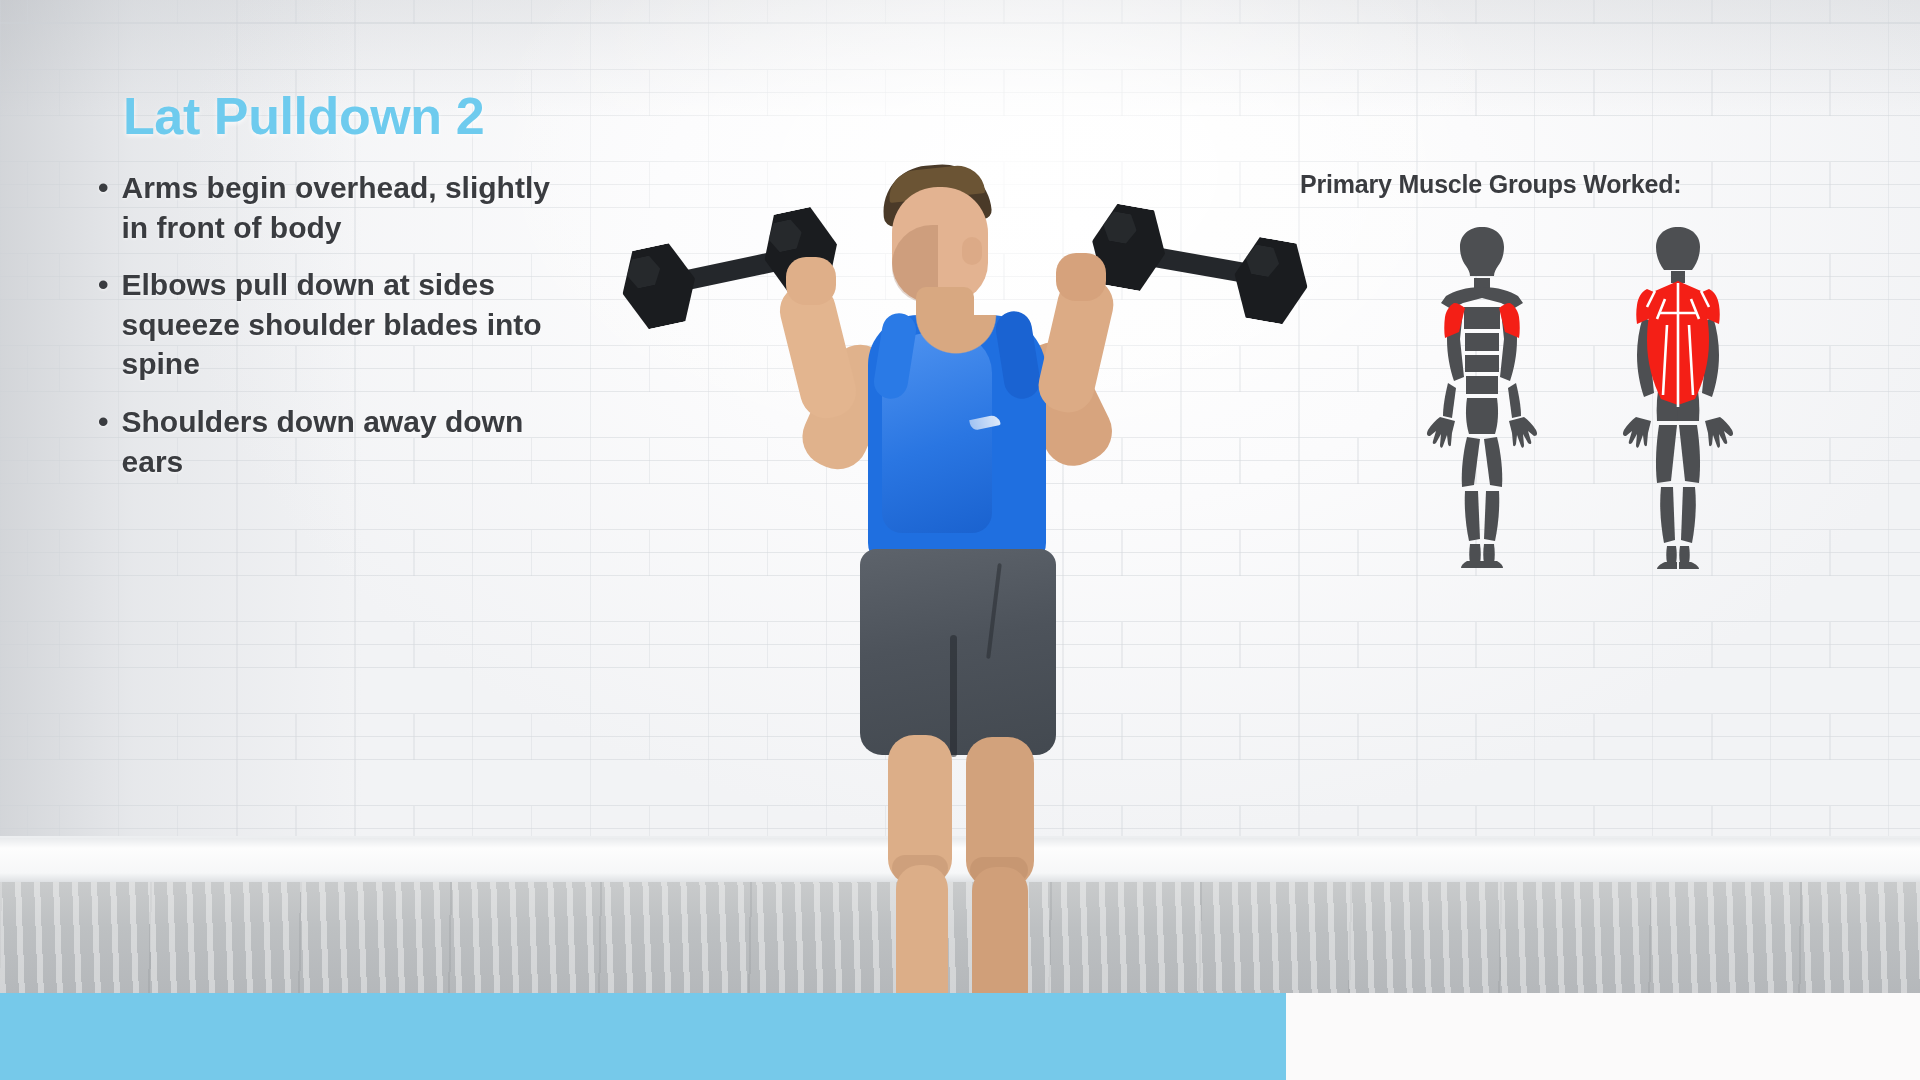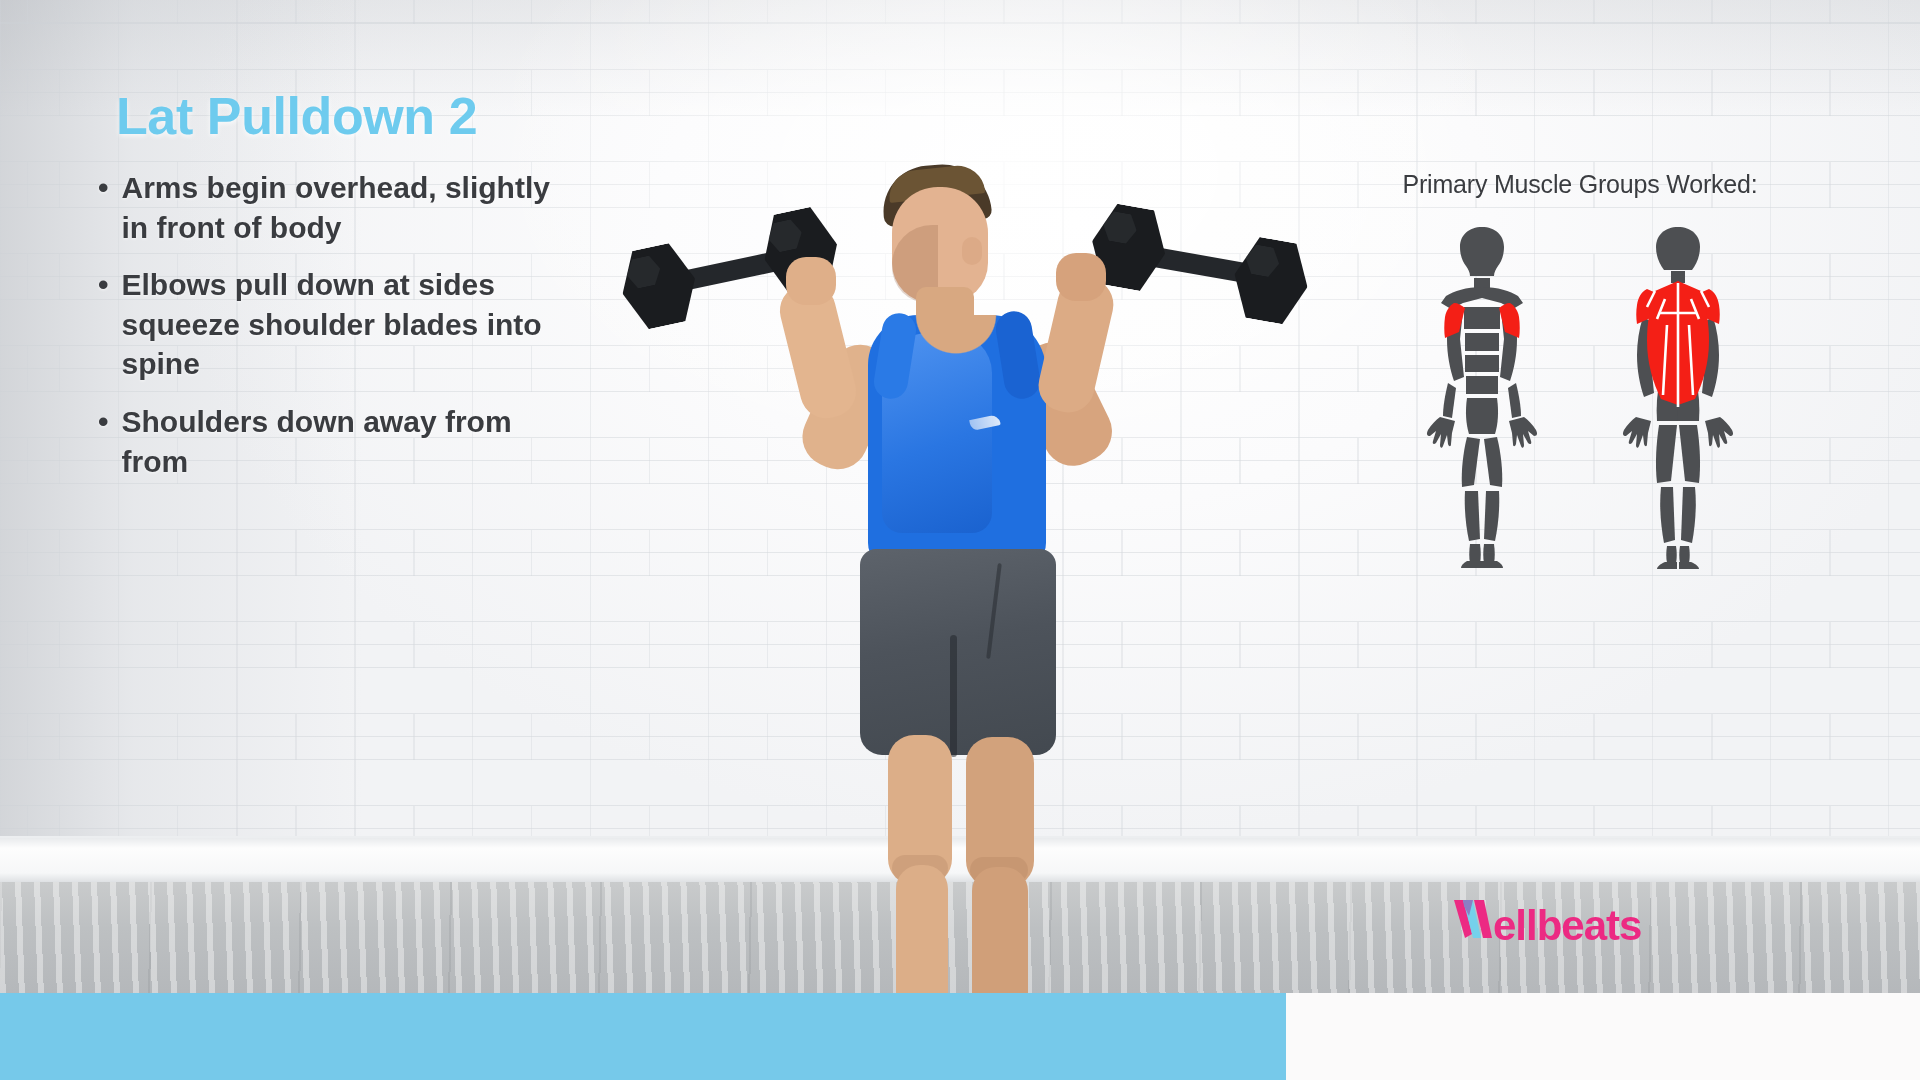--- a/index.html
+++ b/index.html
@@ -111,42 +111,42 @@
   .hex { position:absolute; background:#1a1c1f;
          clip-path:polygon(25% 0%,75% 0%,100% 50%,75% 100%,25% 100%,0% 50%); }
   .hex.lite { background:#32353a; }
   .bar { position:absolute; background:#24272b; border-radius:3px; }
 
   .db-l { position:absolute; left:0px; top:60px; width:220px; height:90px; transform:rotate(-12deg); }
   .db-r { position:absolute; left:470px; top:52px; width:220px; height:92px; transform:rotate(10deg); }
 
   
   .title {
-    position:absolute; left:116px; top:86px;
+    position:absolute; left:123px; top:86px;
     font-size:52px; font-weight:700; color:#6ecbee; letter-spacing:-.4px;
     text-shadow:0 2px 5px rgba(255,255,255,.75);
   }
   .bullets { position:absolute; left:98px; top:168px; width:470px; }
   .bullet {
     display:flex; gap:13px; margin-bottom:18px;
     font-size:30px; font-weight:700; color:#3a3c40; line-height:1.32;
     text-shadow:0 1px 3px rgba(255,255,255,.7);
   }
   .bullet .dot { flex:0 0 auto; font-size:30px; line-height:1.32; }
 
   .rep-count {
     position:absolute; left:78px; top:858px;
     font-size:104px; font-weight:300; color:#ef2f85; line-height:1;
     letter-spacing:1px;
   }
 
   
   .muscle-panel { position:absolute; left:1300px; top:170px; width:560px; }
   .muscle-title {
-    text-align:center; font-size:25px; font-weight:400; color:#3a3c40; letter-spacing:-.2px;
+    font-size:25px; font-weight:700; color:#3a3c40; letter-spacing:-.2px;
     text-shadow:0 1px 3px rgba(255,255,255,.7);
   }
   .figures { display:flex; justify-content:center; gap:46px; margin-top:22px; }
 
   
   .logo {
     position:absolute; left:1452px; top:898px;
     font-size:42px; font-weight:700; color:#ec2a83; letter-spacing:-1px;
     display:flex; align-items:baseline;
   }
@@ -232,21 +232,21 @@
     <div class="bullet">
       <span class="dot">•</span>
       <span>Arms begin overhead, slightly in front of body</span>
     </div>
     <div class="bullet">
       <span class="dot">•</span>
       <span>Elbows pull down at sides squeeze shoulder blades into spine</span>
     </div>
     <div class="bullet">
       <span class="dot">•</span>
-      <span>Shoulders down away from from</span>
+      <span>Shoulders down away down ears</span>
     </div>
   </div>
 
 
   <div class="muscle-panel">
     <div class="muscle-title">Primary Muscle Groups Worked:</div>
     <div class="figures">
 
       <svg width="150" height="350" viewBox="0 0 150 350">
         <g fill="#4d4f52">
@@ -308,29 +308,18 @@
           <path d="M62 78 54 98M88 78l8 20"></path>
           <path d="M64 104l-4 70M86 104l4 70"></path>
           <path d="M52 70 44 86M98 70l8 16"></path>
           <path d="M75 92H56M75 92h19"></path>
         </g>
       </svg>
 
     </div>
   </div>
 
-  <div class="logo">
-    <span class="w-mark">
-      <svg width="44" height="42" viewBox="0 0 44 42">
-        <polygon points="2,2 12,2 20,36 13,40" fill="#ec2a83"></polygon>
-        <polygon points="11,2 21,2 29,40 21,40" fill="#6fd2ef" opacity="0.92"></polygon>
-        <polygon points="11,2 21,2 17,18 12,8" fill="#8a7fc4"></polygon>
-        <polygon points="22,2 32,2 40,40 31,40" fill="#ec2a83"></polygon>
-      </svg>
-    </span>
-    <span class="w-txt">ellbeats</span>
-  </div>
 
   <div class="progress-bar">
     <div class="progress-fill" id="progress-fill" style="width: 67%;"></div>
   </div>
 
 </div>
 
 </body></html>

